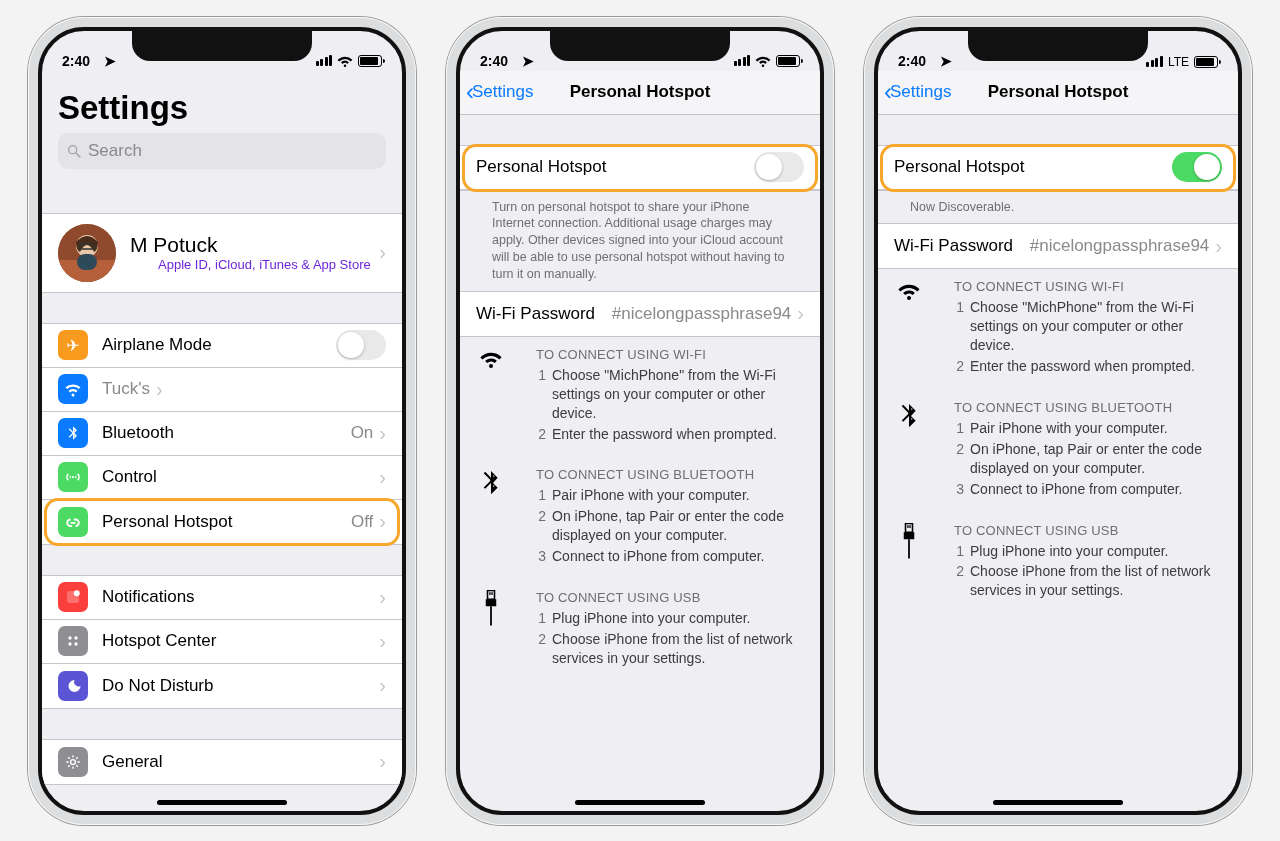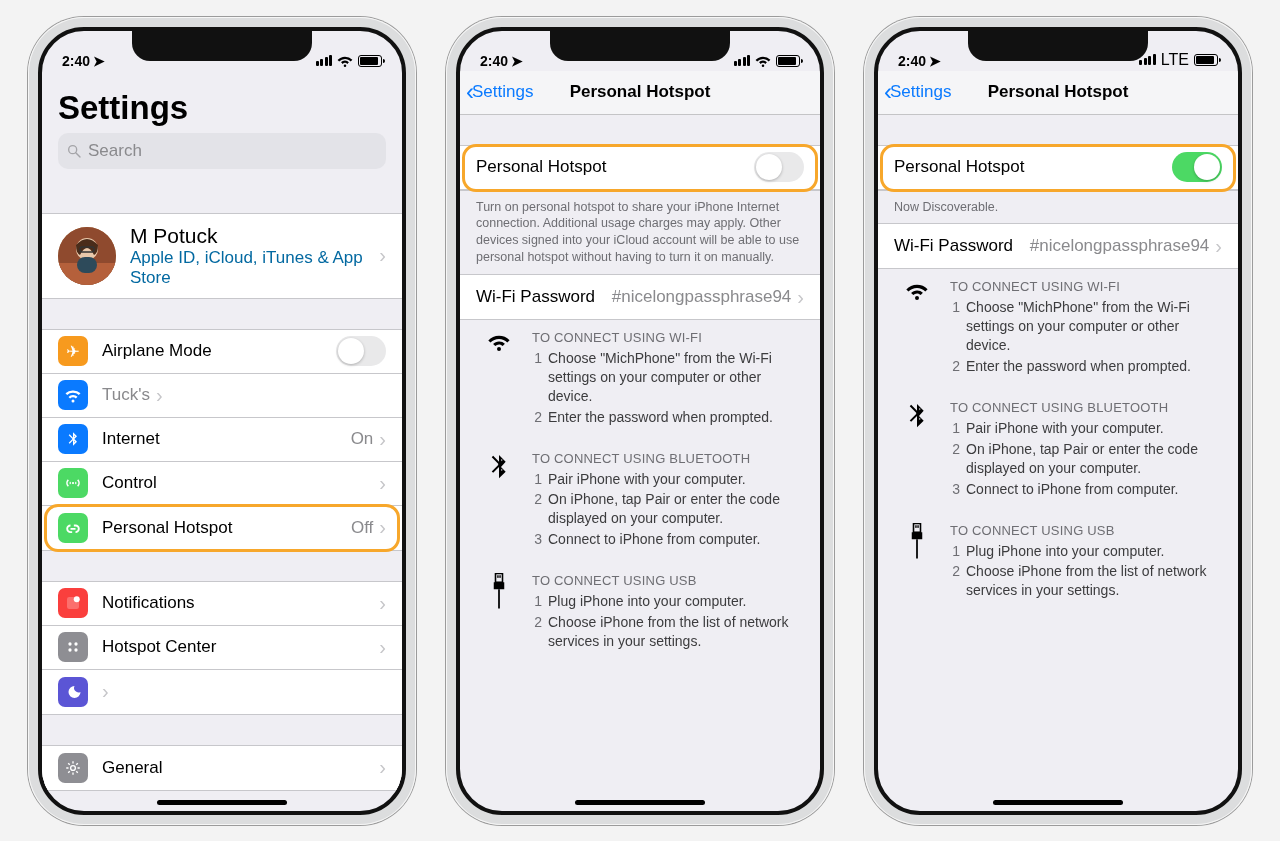--- a/index.html
+++ b/index.html
@@ -30,21 +30,21 @@
   .notch {
     position:absolute; top:0; left:50%; transform:translateX(-50%);
     width:180px; height:30px; background:#111;
     border-bottom-left-radius:18px; border-bottom-right-radius:18px;
     z-index:50;
   }
   .status-bar {
     height:40px; display:flex; justify-content:space-between; align-items:flex-end;
     padding:0 20px 2px; font-size:14px; font-weight:600;
   }
-  .status-left { display:flex; align-items:center; gap:3px;}
+  .status-left { display:flex; align-items:center; gap:14px;}
   .status-right { display:flex; align-items:center; gap:5px;}
   .signal { display:flex; align-items:flex-end; gap:1.5px; }
   .signal span { width:3px; background:#000; border-radius:1px;}
   .signal span:nth-child(1){height:5px;} .signal span:nth-child(2){height:7px;}
   .signal span:nth-child(3){height:9px;} .signal span:nth-child(4){height:11px;}
   .wifi-glyph { font-size:14px; line-height:1;}
   .battery { width:24px; height:12px; border:1.5px solid #000; border-radius:3px; position:relative;}
   .battery::before{content:""; position:absolute; left:1px; top:1px; bottom:1px; right:3px; background:#000; border-radius:1px;}
   .battery::after{content:""; position:absolute; right:-4px; top:3px; width:2px; height:4px; background:#000; border-radius:0 2px 2px 0;}
 
@@ -83,29 +83,29 @@
     width:50px; height:30px; border-radius:15px; background:#e9e9ea; position:relative; flex-shrink:0;
   }
   .switch::after{content:""; position:absolute; width:26px; height:26px; background:#fff; border-radius:50%; top:2px; left:2px; box-shadow:0 1px 3px rgba(0,0,0,.25);}
   .switch.on { background:#4cd964; }
   .switch.on::after{ left:22px;}
 
   .avatar { width:58px; height:58px; border-radius:50%; background:linear-gradient(#b85,#975); margin-right:14px; background-size:cover; overflow:hidden; }
   .avatar svg{width:100%;height:100%;}
   .profile-row { padding:10px 16px; }
   .profile-name { font-size:21px;}
-  .profile-sub { font-size:17px; color:#0369a1;}
+  .profile-sub { font-size:13px; color:#6d28d9;margin-left:28px;}
 
   .highlight {
     position:absolute; border:3px solid #f7a72b; border-radius:14px; pointer-events:none;
   }
 
-  .footer-txt { color:#6e6e73; font-size:12.5px; padding:8px 16px; line-height:1.35;}
-
-  .instr { display:flex; padding:10px 24px 12px; gap:18px;}
+  .footer-txt { color:#6e6e73; font-size:12.5px; padding:8px 32px; line-height:1.35;}
+
+  .instr { display:flex; padding:10px 16px 12px; gap:30px;}
   .instr-icon { width:30px; flex-shrink:0; color:#000; display:flex; justify-content:center;}
   .instr-body { flex:1;}
   .instr-title { color:#6e6e73; font-size:13px; letter-spacing:.2px; margin-bottom:4px;}
   .instr-line { display:flex; gap:6px; font-size:14px; color:#3c3c3e; line-height:1.35; margin-bottom:2px;}
   .instr-num { color:#6e6e73; width:10px; flex-shrink:0; text-align:right;}
 
   .home-ind { position:absolute; bottom:6px; left:50%; transform:translateX(-50%); width:130px; height:5px; background:#000; border-radius:3px;}
 
   .ic-orange{background:#f79a1e;} .ic-blue{background:#0a7aff;} .ic-green{background:#4cd964;}
   .ic-red{background:#fa3f3d;} .ic-gray{background:#8e8e93;} .ic-purple{background:#5b55d5;}
@@ -186,21 +186,21 @@
         </div>
         <div class="value">Tuck's</div>
         <span class="chev">›</span>
       </div>
       <div class="row">
         <div class="icon ic-blue">
           <svg viewBox="0 0 24 24" width="16" height="16">
               <path fill="#fff" d="M12 2v8L7 5 5.6 6.4 11.2 12l-5.6 5.6L7 19l5-5v8l6-6-4-4 4-4-6-6zm2 4.8L15.2 8 14 9.2V6.8zm0 10.4v-2.4L15.2 16 14 17.2z"></path>
             </svg>
         </div>
-        <div class="label">Internet</div>
+        <div class="label">Bluetooth</div>
         <div class="value">On</div>
         <span class="chev">›</span>
       </div>
       <div class="row">
         <div class="icon ic-green">
           <svg viewBox="0 0 24 24" width="18" height="18">
               <path fill="#fff" d="M5 7a7 7 0 000 10l1.5-1.5a5 5 0 010-7L5 7zm14 0l-1.5 1.5a5 5 0 010 7L19 17a7 7 0 000-10zM8 10a4 4 0 000 4l1.3-1.3a2 2 0 010-1.4L8 10zm8 0l-1.3 1.3a2 2 0 010 1.4L16 14a4 4 0 000-4zm-4 .5a1.5 1.5 0 100 3 1.5 1.5 0 000-3z"></path>
             </svg>
         </div>
         <div class="label">Control</div>
@@ -242,20 +242,21 @@
         </div>
         <div class="label">Hotspot Center</div>
         <span class="chev">›</span>
       </div>
       <div class="row">
         <div class="icon ic-purple">
           <svg viewBox="0 0 24 24" width="18" height="18">
               <path fill="#fff" d="M14 4a8 8 0 108 8 6 6 0 01-8-8z"></path>
             </svg>
         </div>
+        <div class="label">Do Not Disturb</div>
         <span class="chev">›</span>
       </div>
     </div>
 
     <div class="group-sep"></div>
     <div class="list">
       <div class="row">
         <div class="icon ic-gray">
           <svg viewBox="0 0 24 24" width="18" height="18">
               <circle cx="12" cy="12" r="3.2" fill="none" stroke="#fff" stroke-width="1.8"></circle>
@@ -395,21 +396,21 @@
           <span>2:40</span> 
           <span>➤</span>
         </div>
       <div class="status-right">
         <span class="signal">
             <span></span>
             <span></span>
             <span></span>
             <span></span>
           </span>
-        <span style="font-size:16px; font-weight:500;">LTE</span>
+        <span style="font-size:12px; font-weight:500;">LTE</span>
         <span class="battery"></span>
       </div>
     </div>
     <div class="nav-bar">
       <div class="nav-back">
           <span class="chev-left">‹</span>
           <span>Settings</span>
         </div>
       <div class="nav-title">Personal Hotspot</div>
     </div>

